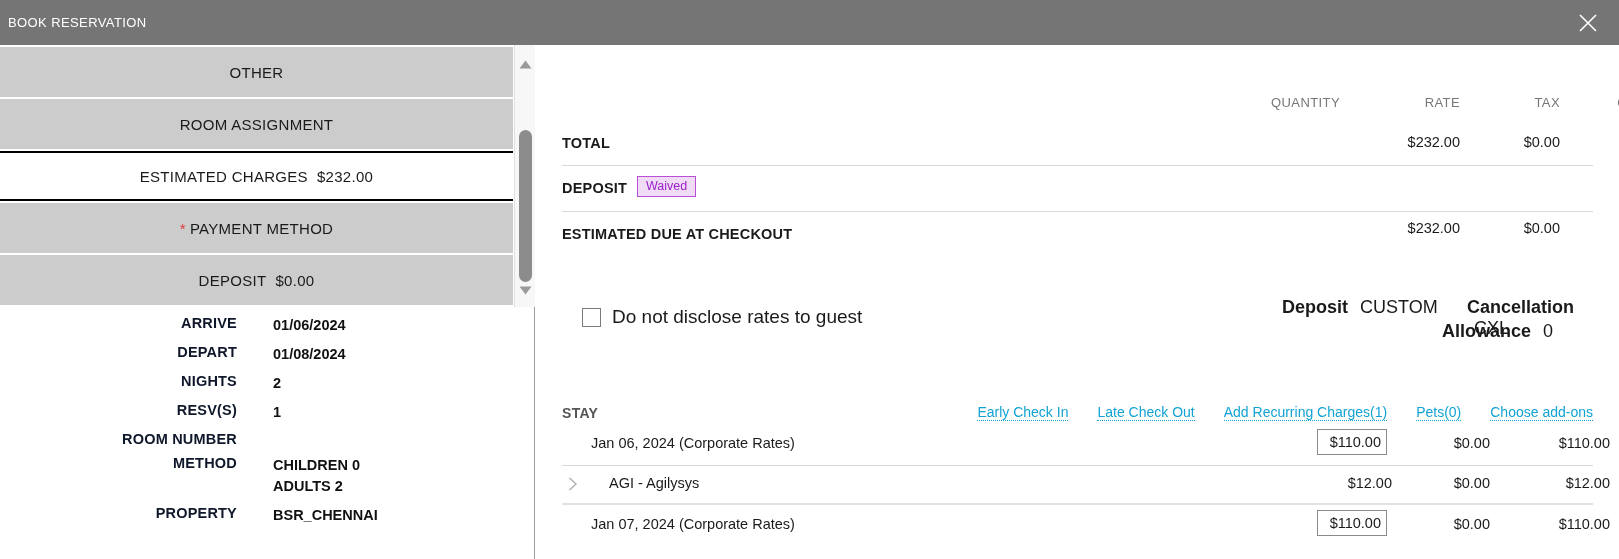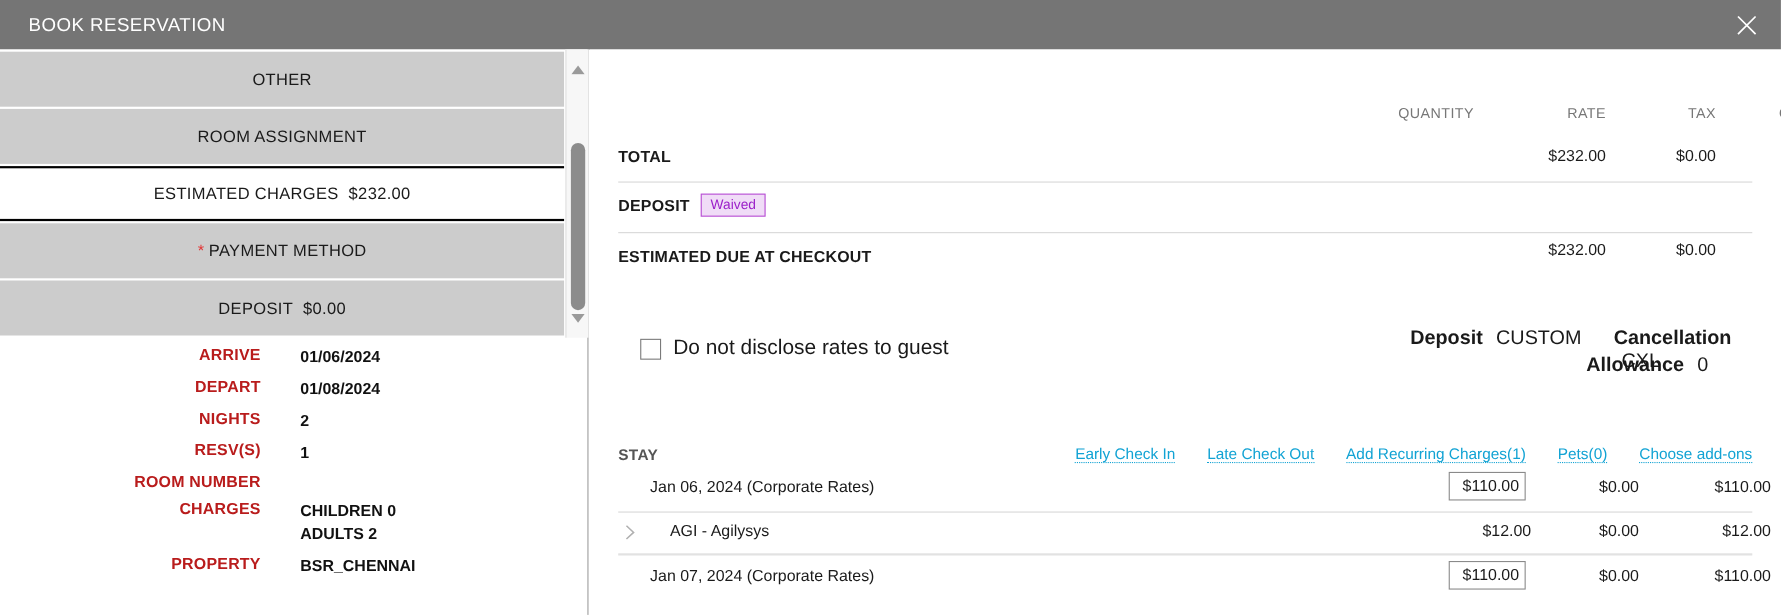--- a/index.html
+++ b/index.html
@@ -18,23 +18,23 @@
 
   
   .titlebar {
     position: absolute; left: 0; top: 0;
     width: 1619px; height: 45px;
     background: #757575;
     display: flex; align-items: center;
   }
   .titlebar-text {
     color: #ffffff;
-    font-size: 17px;
+    font-size: 13px;
     letter-spacing: .4px;
-    margin-left: 26px;
+    margin-left: 8px;
     font-weight: 400;
   }
   .close-btn {
     position: absolute; right: 0; top: 0;
     width: 62px; height: 45px;
     display: flex; align-items: center; justify-content: center;
     cursor: pointer;
   }
   .close-btn svg { display: block; }
 
@@ -97,21 +97,21 @@
   }
   .det-row {
     display: flex;
     align-items: flex-start;
     margin-bottom: 8px;
   }
   .det-label {
     width: 237px;
     text-align: right;
     font-weight: bold;
-    color: #b91c1c;
+    color: #0f172a;
     padding-right: 0;
     letter-spacing: .2px;
   }
   .det-value {
     margin-left: 36px;
     font-weight: bold;
     color: #111;
     white-space: pre-line;
     line-height: 21px;
   }
@@ -294,21 +294,21 @@
       </div>
       <div class="det-row">
         <div class="det-label">RESV(S)</div>
         <div class="det-value">1</div>
       </div>
       <div class="det-row">
         <div class="det-label">ROOM NUMBER</div>
         <div class="det-value"></div>
       </div>
       <div class="det-row">
-        <div class="det-label">CHARGES</div>
+        <div class="det-label">METHOD</div>
         <div class="det-value">CHILDREN 0
 ADULTS 2</div>
       </div>
       <div class="det-row">
         <div class="det-label">PROPERTY</div>
         <div class="det-value">BSR_CHENNAI</div>
       </div>
     </div>
 
   </div>

